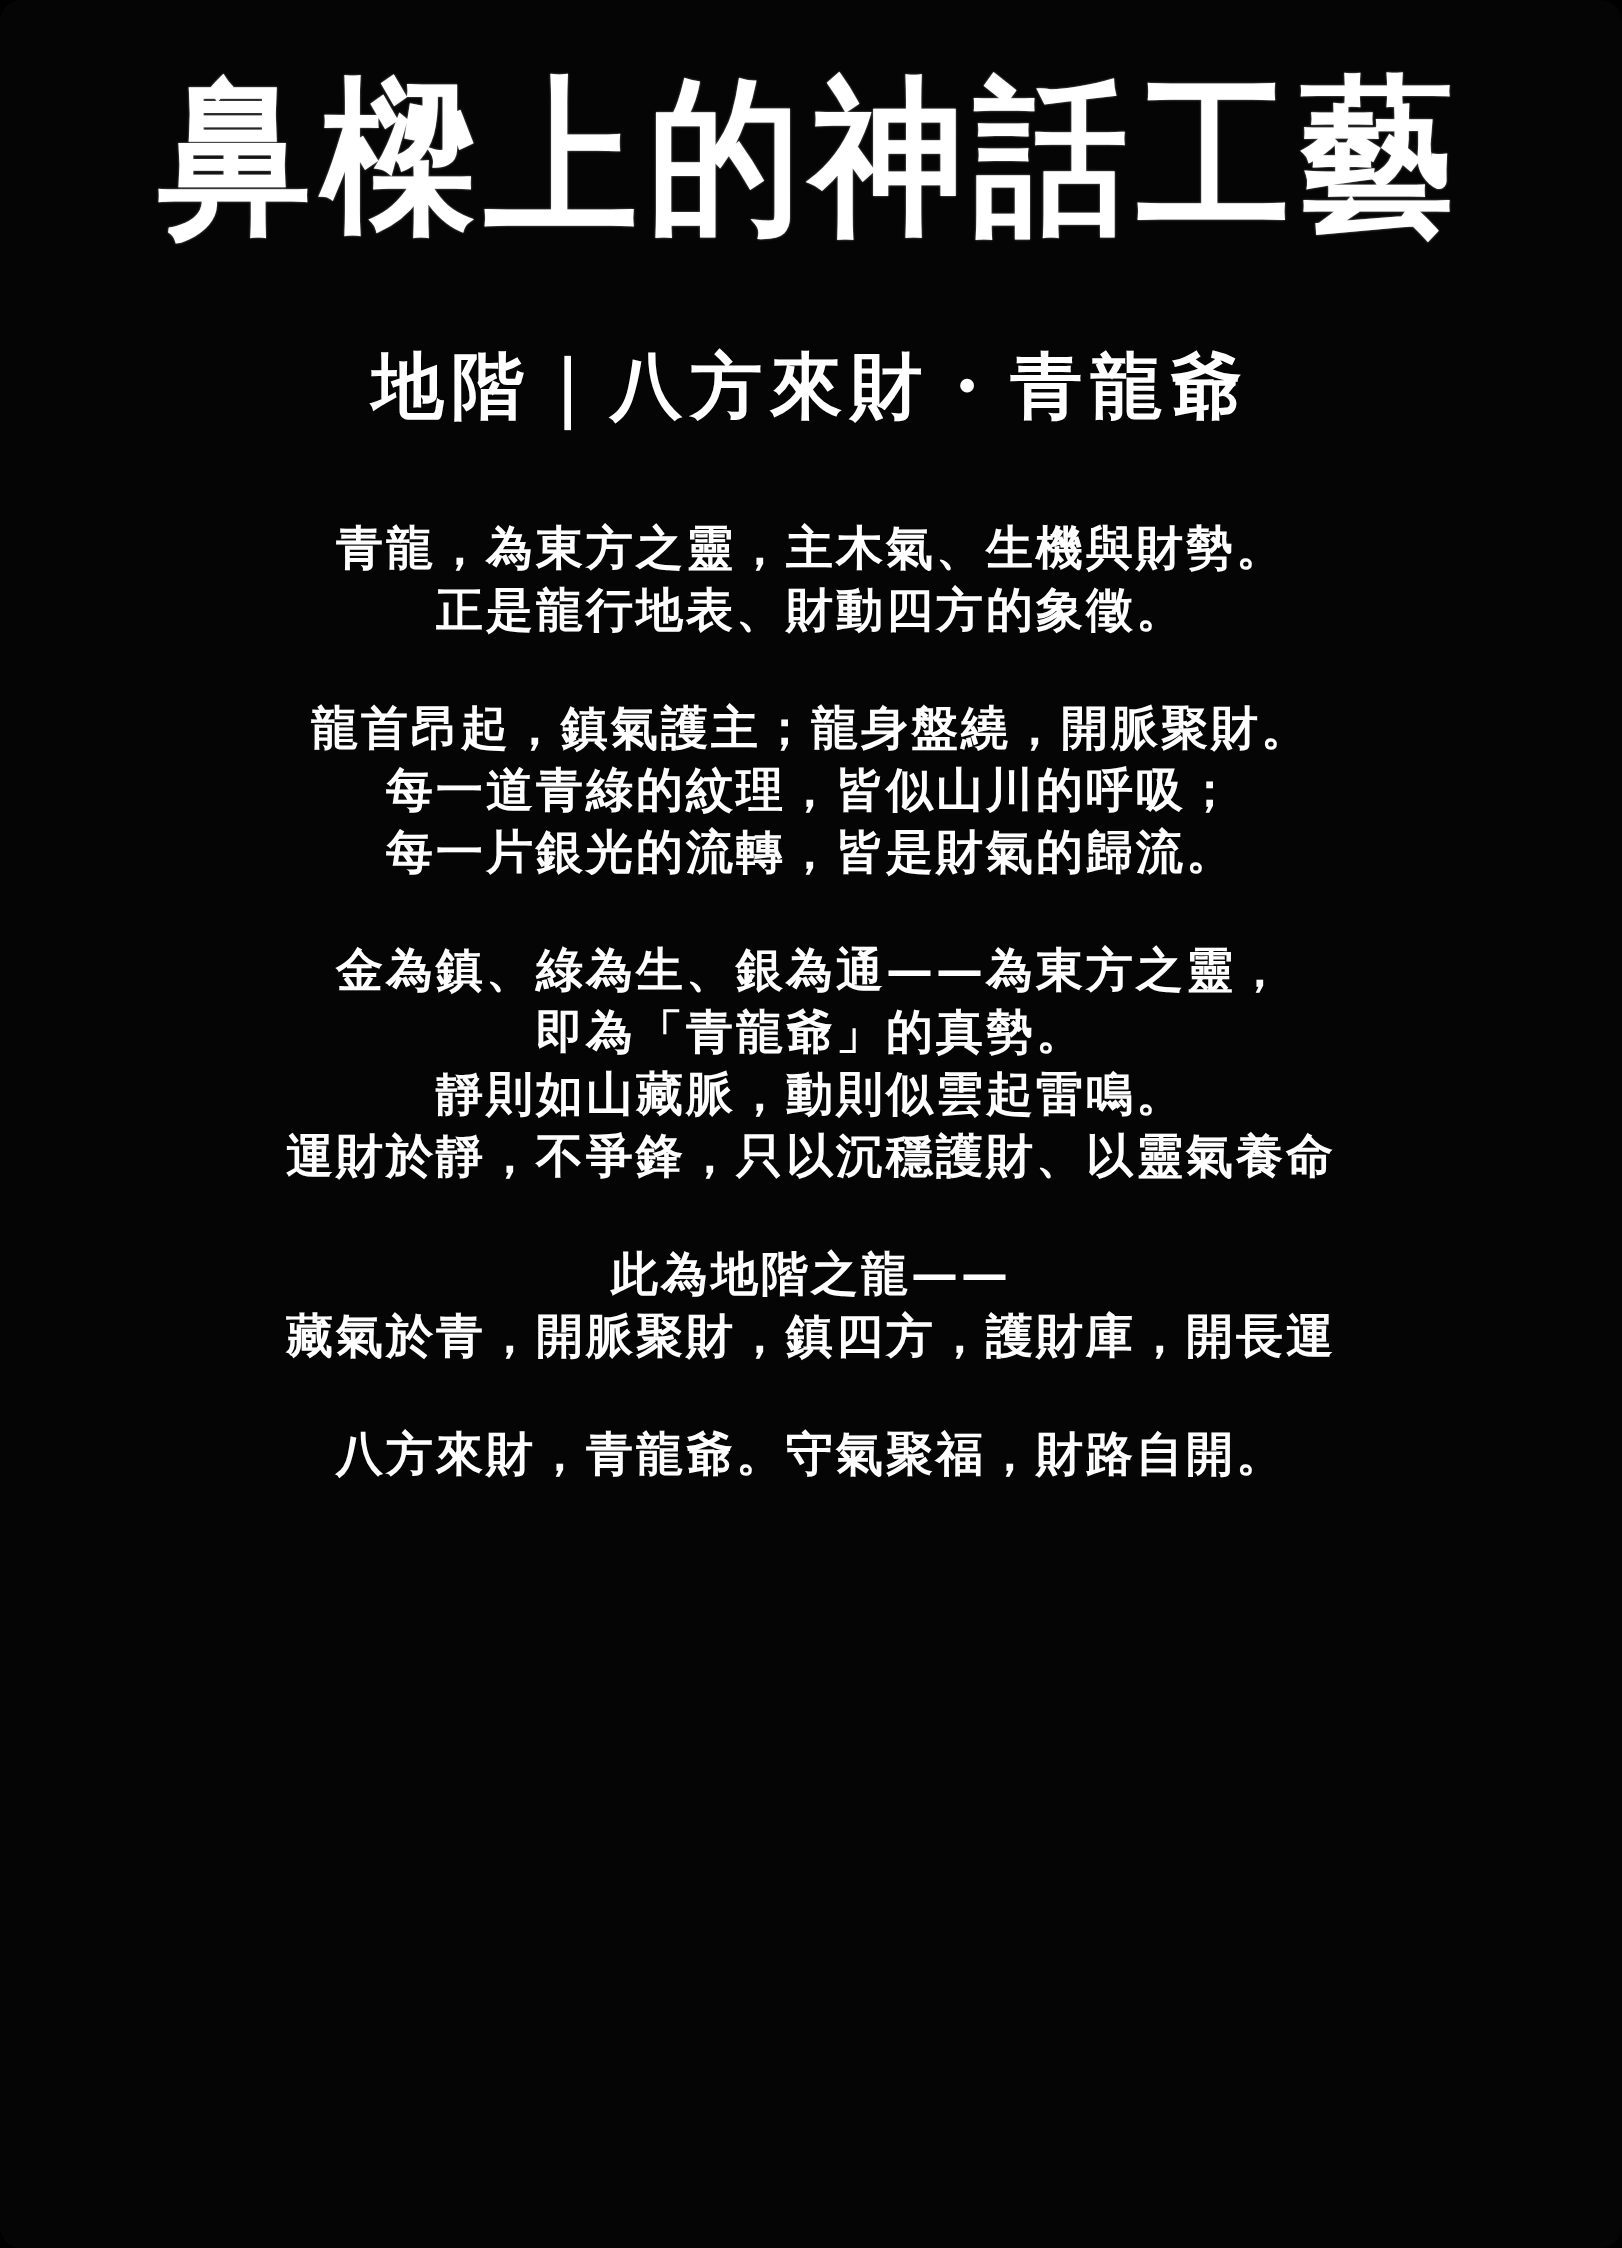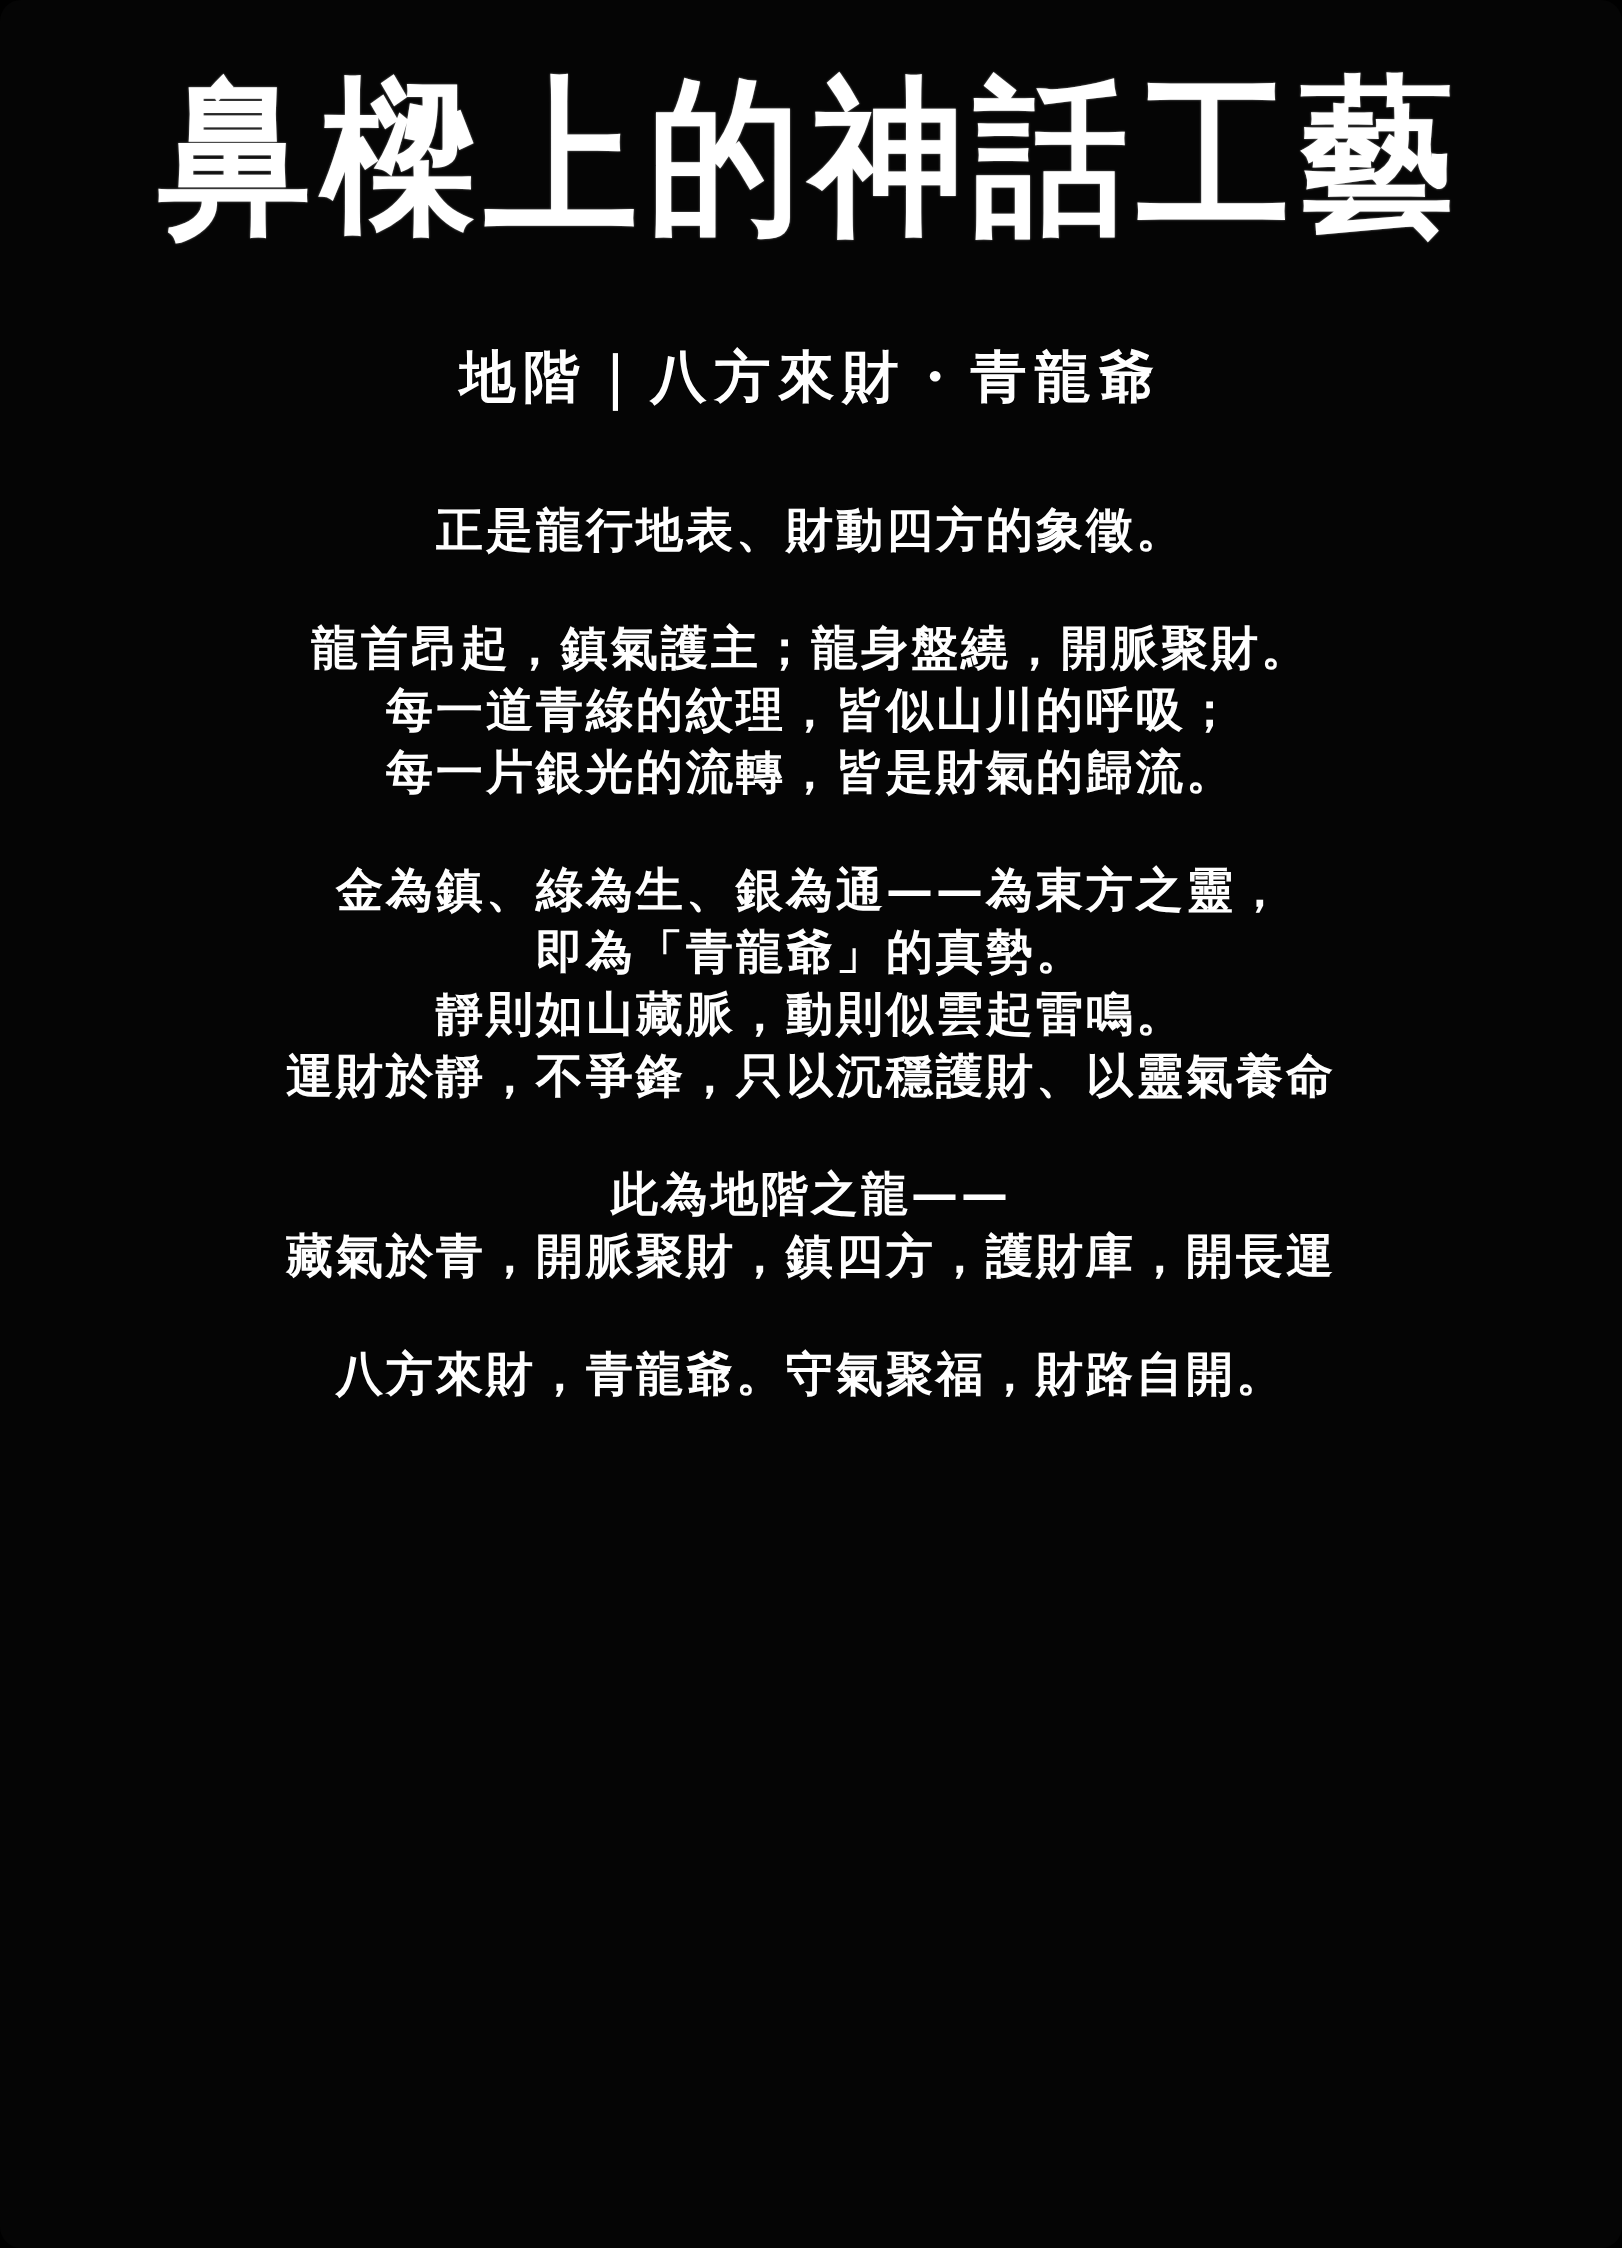--- a/index.html
+++ b/index.html
@@ -34,21 +34,21 @@
     color: #ffffff;
     text-align: center;
     white-space: nowrap;
     transform: scale(1.02, 1.12);
     text-shadow: 0 0 2px rgba(255,255,255,0.55);
   }
   .subtitle {
     margin-top: 110px;
     font-family: "DejaVu Serif", "Liberation Serif", serif;
     font-weight: 700;
-    font-size: 56px;
+    font-size: 72px;
     line-height: 1.1;
     letter-spacing: 8px;
     color: #ffffff;
     text-align: center;
     white-space: nowrap;
   }
   .body-copy {
     margin-top: 92px;
     width: 1500px;
     text-align: center;
@@ -74,20 +74,21 @@
 
 <div class="page">
 
   <div class="headline">鼻樑上的神話工藝</div>
 
   <div class="subtitle">地階｜八方來財・青龍爺</div>
 
   <div class="body-copy">
 
     <div class="para">
+      <div class="line">青龍，為東方之靈，主木氣、生機與財勢。</div>
       <div class="line">正是龍行地表、財動四方的象徵。</div>
     </div>
 
     <div class="para">
       <div class="line">龍首昂起，鎮氣護主；龍身盤繞，開脈聚財。</div>
       <div class="line">每一道青綠的紋理，皆似山川的呼吸；</div>
       <div class="line">每一片銀光的流轉，皆是財氣的歸流。</div>
     </div>
 
     <div class="para">

